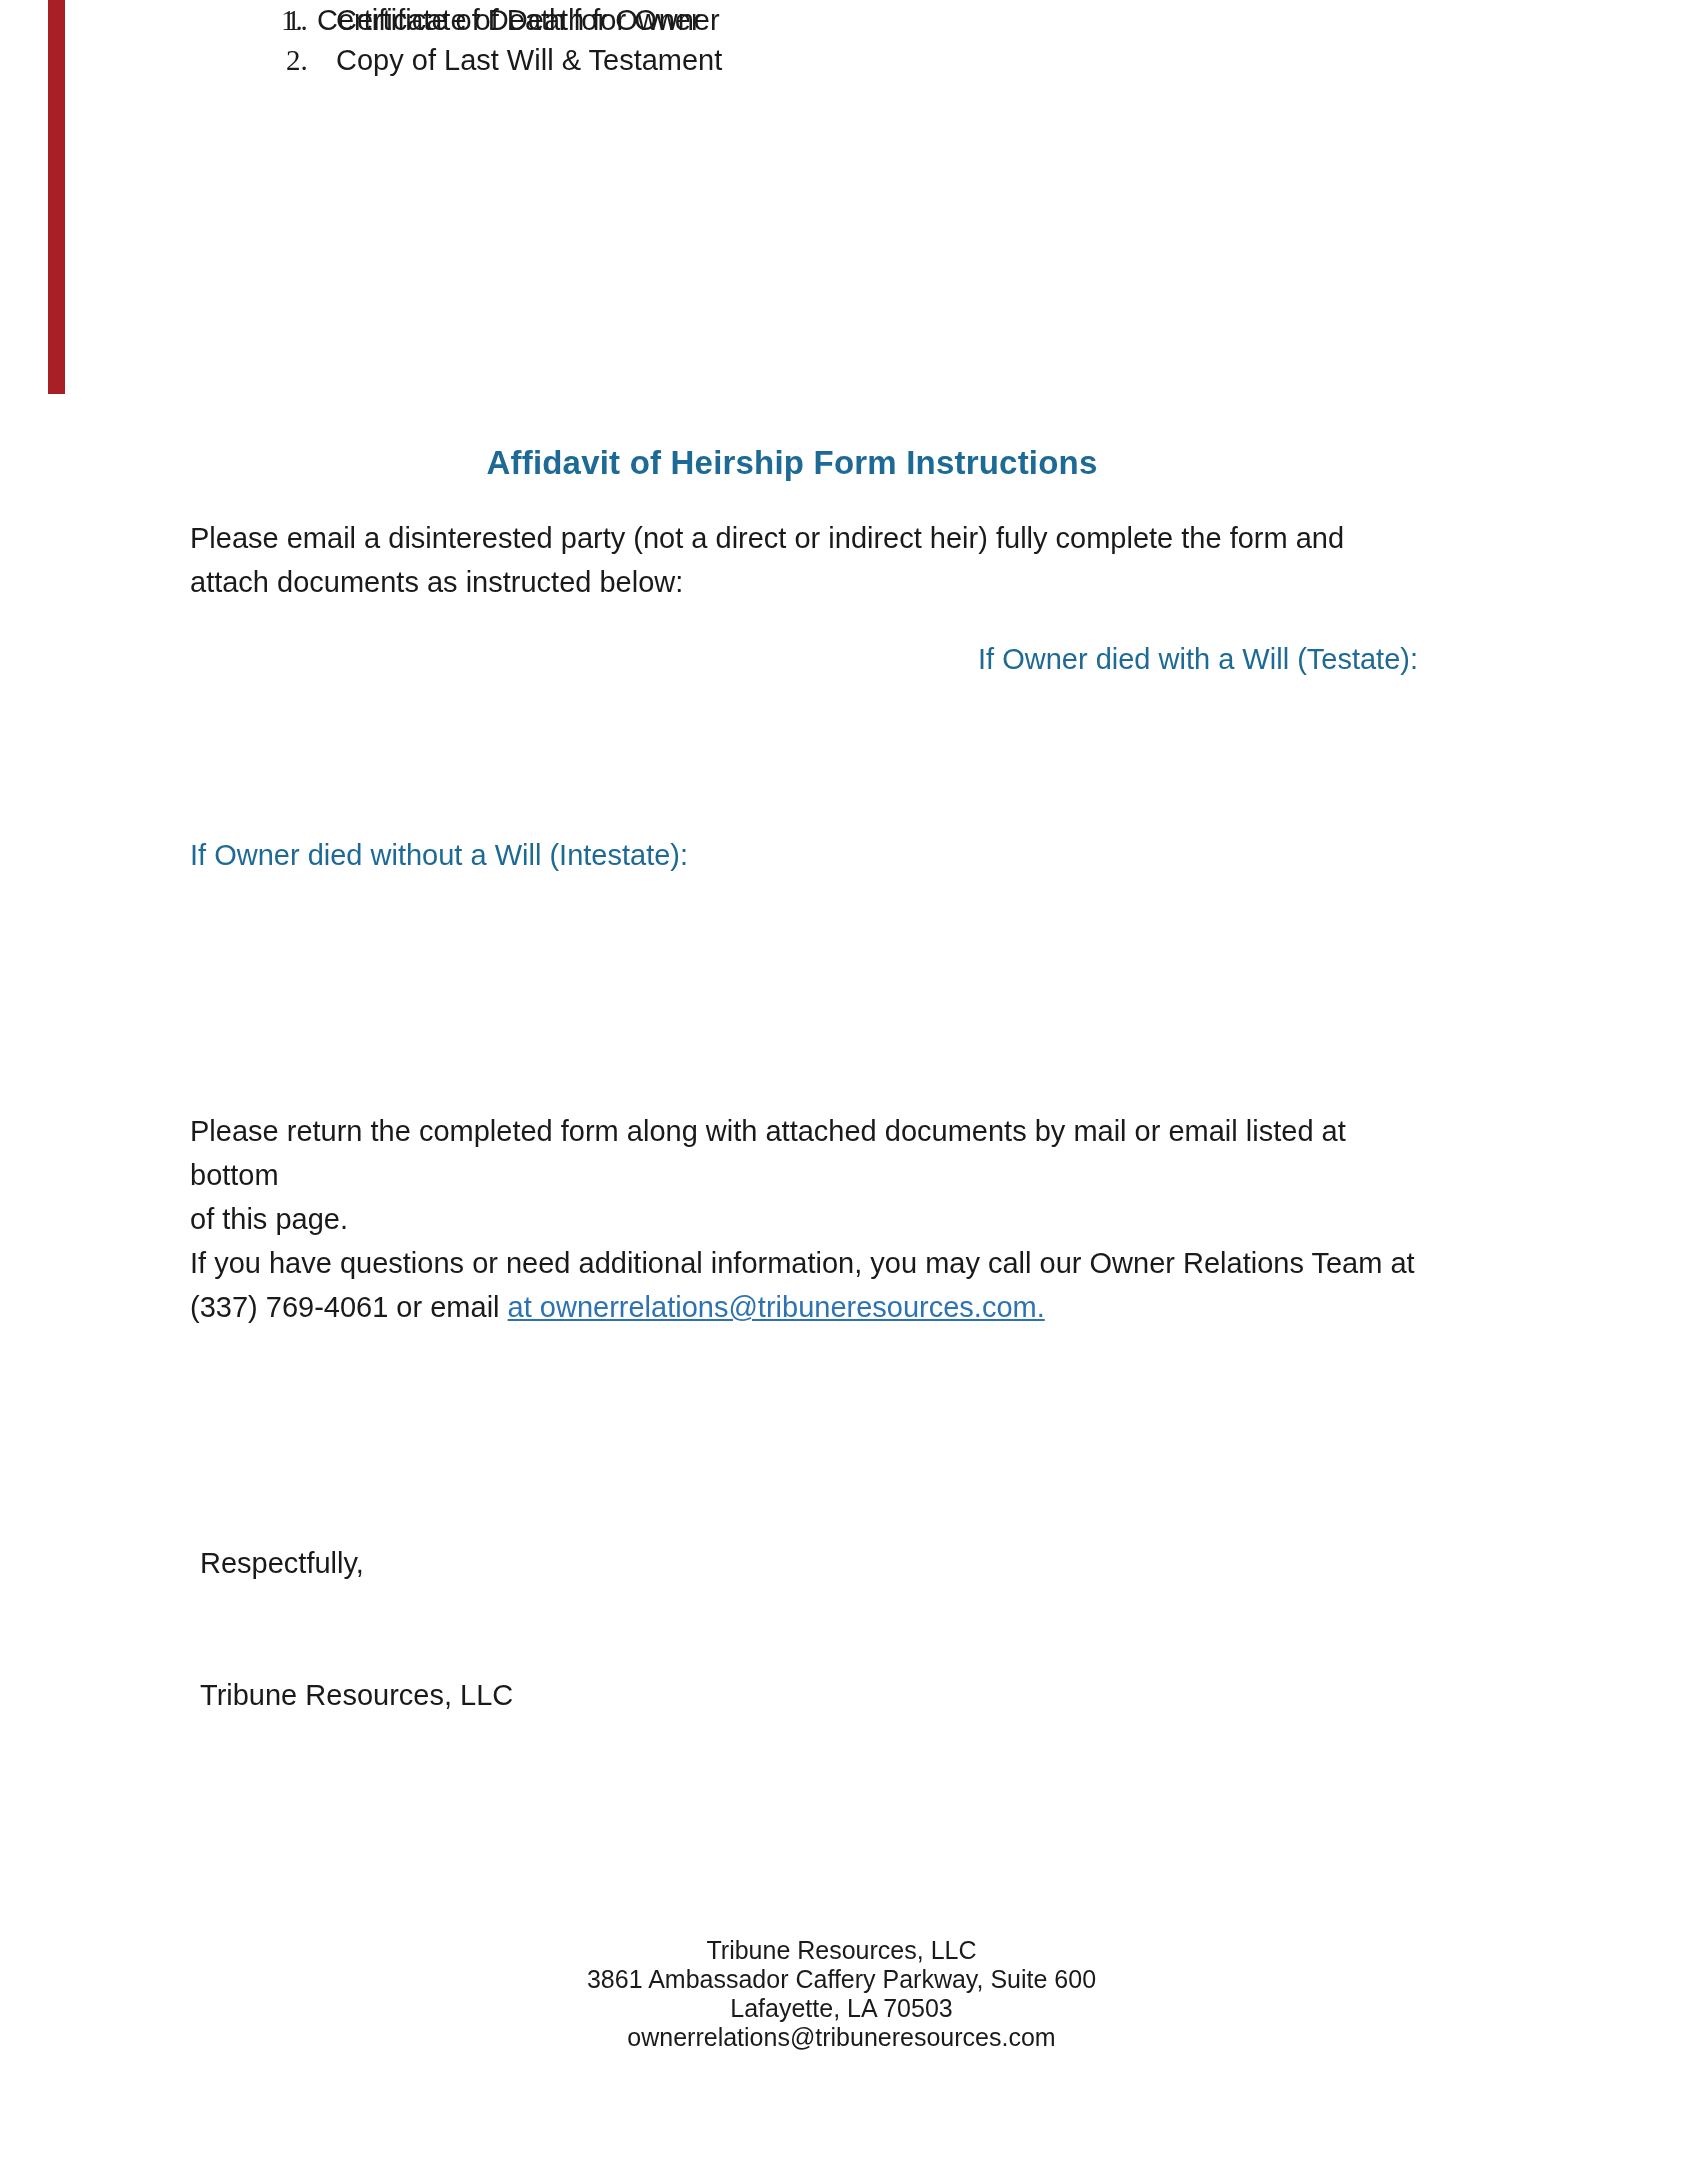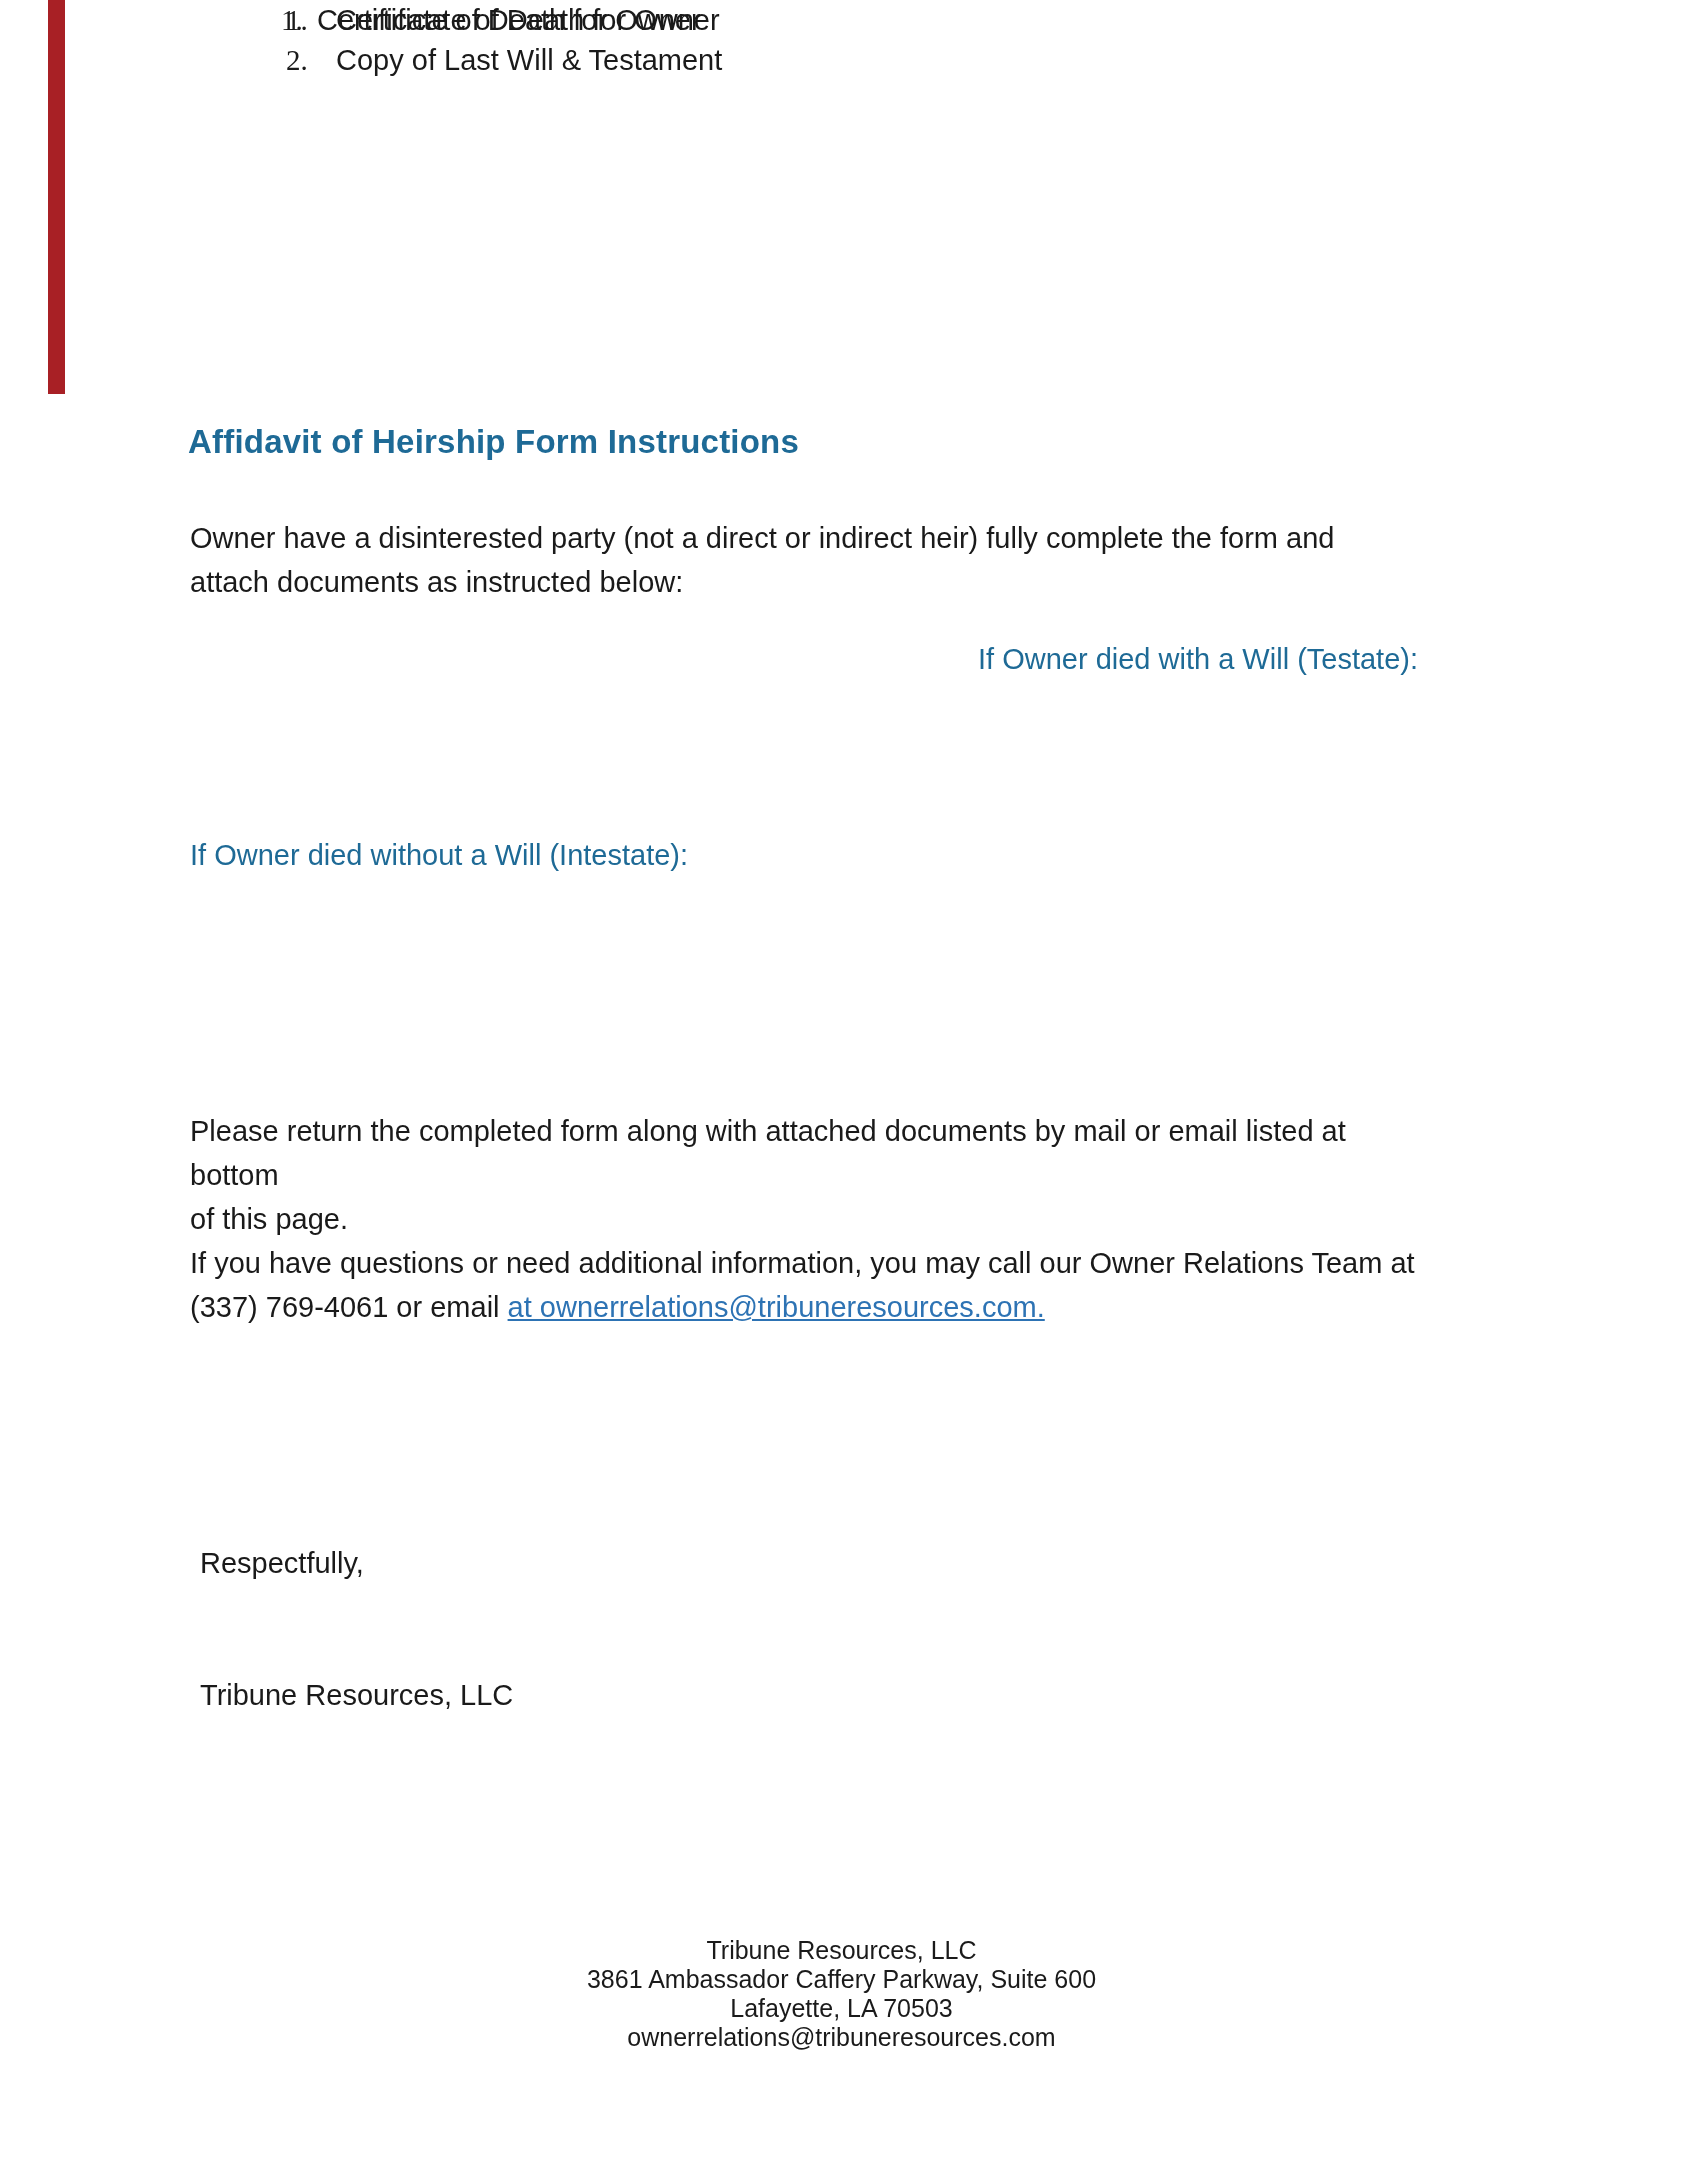--- a/index.html
+++ b/index.html
@@ -19,22 +19,23 @@
     color:var(--ink);
   }
   .accent-bar{
     position:absolute;
     left:48px; top:0;
     width:17px; height:394px;
     background:var(--accent);
   }
   .doc-title{
     position:absolute;
-    left:188px; top:423px;
+    left:188px; top:444px;
     width:1208px;
+    text-align:center;
     font-size:33px;
     font-weight:700;
     color:var(--heading);
     letter-spacing:0.2px;
   }
   .para{
     position:absolute;
     left:190px;
     width:1228px;
     font-size:29px;
@@ -93,21 +94,21 @@
 </style>
 </head>
 <body>
 
 <div class="page">
 
   <div class="accent-bar"></div>
 
   <div class="doc-title">Affidavit of Heirship Form Instructions</div>
 
-  <div class="para intro"><span>Owner have </span><span class="b">a disinterested party (not a direct or indirect heir)</span><span> fully complete the form and
+  <div class="para intro"><span>Please email </span><span class="b">a disinterested party (not a direct or indirect heir)</span><span> fully complete the form and
 attach documents as instructed below:</span></div>
 
   <div class="heading h-testate"><span>If Owner </span><span class="b">died with a Will (Testate):</span></div>
 
   <div class="list list-testate">
       <div class="li">
         <span class="marker">1.</span>
         <span class="label">Certificate of Death for Owner</span>
       </div>
       <div class="li">

